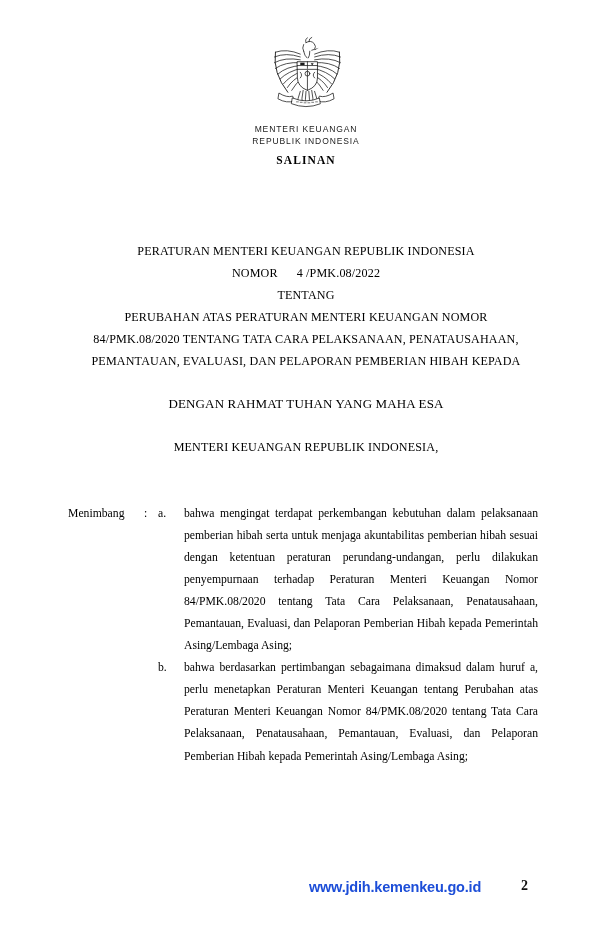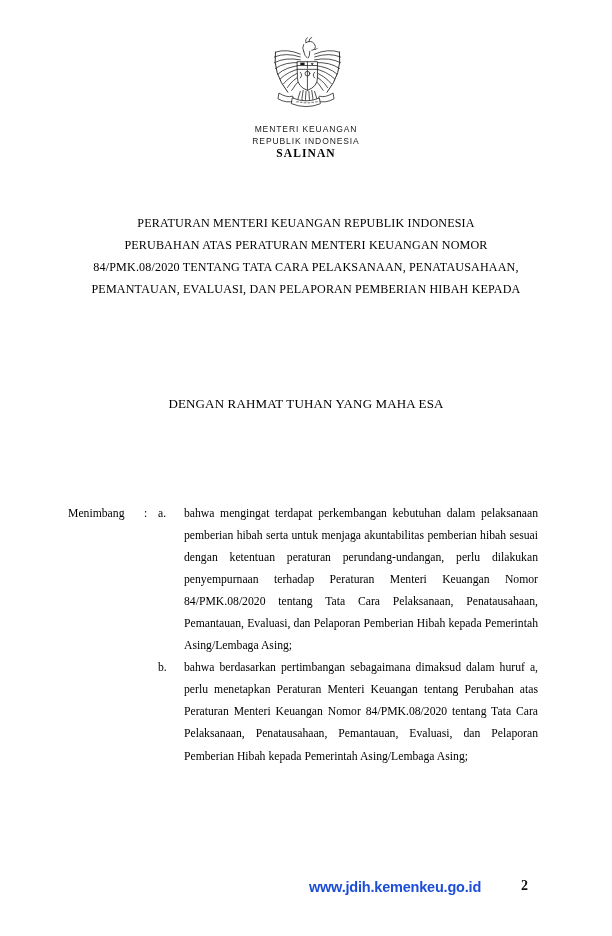--- a/index.html
+++ b/index.html
@@ -35,31 +35,32 @@
     font-family: "Liberation Sans", "DejaVu Sans", sans-serif;
     font-size: 8.5px;
     letter-spacing: 0.9px;
     line-height: 11.5px;
     color: #1a1a1a;
   }
   .ministry-block {
     margin-top: 4px;
   }
   .salinan {
+    margin-top: 7px;
     font-family: "Liberation Serif", "DejaVu Serif", serif;
     font-weight: bold;
     font-size: 11.5px;
     letter-spacing: 1.1px;
     color: #000;
   }
 
   
   .title-block {
     position: absolute;
-    top: 212px;
+    top: 240px;
     left: 38px;
     width: 536px;
     text-align: center;
   }
   .title-line {
     font-size: 12.1px;
     line-height: 22.1px;
     letter-spacing: 0.15px;
     white-space: pre;
   }
@@ -226,26 +227,29 @@
     </svg>
     <div class="ministry-block">
       <div class="ministry-line">MENTERI KEUANGAN</div>
       <div class="ministry-line">REPUBLIK INDONESIA</div>
     </div>
     <div class="salinan">SALINAN</div>
   </div>
 
   <div class="title-block">
     <div class="title-line">PERATURAN MENTERI KEUANGAN REPUBLIK INDONESIA</div>
+    <div class="nomor-line">NOMOR      4 /PMK.08/2022</div>
+    <div class="title-line">TENTANG</div>
     <div class="title-line">PERUBAHAN ATAS PERATURAN MENTERI KEUANGAN NOMOR</div>
     <div class="title-line">84/PMK.08/2020 TENTANG TATA CARA PELAKSANAAN, PENATAUSAHAAN,</div>
     <div class="title-line">PEMANTAUAN, EVALUASI, DAN PELAPORAN PEMBERIAN HIBAH KEPADA</div>
   </div>
 
   <div class="invocation">DENGAN RAHMAT TUHAN YANG MAHA ESA</div>
+  <div class="authority">MENTERI KEUANGAN REPUBLIK INDONESIA,</div>
 
   <div class="considerans">
 
     <div class="cons-row">
       <div class="cons-label">Menimbang</div>
       <div class="cons-colon">:</div>
       <div class="cons-marker">a.</div>
       <div class="cons-text">bahwa mengingat terdapat perkembangan kebutuhan dalam pelaksanaan pemberian hibah serta untuk menjaga akuntabilitas pemberian hibah sesuai dengan ketentuan peraturan perundang-undangan, perlu dilakukan penyempurnaan terhadap Peraturan Menteri Keuangan Nomor 84/PMK.08/2020 tentang Tata Cara Pelaksanaan, Penatausahaan, Pemantauan, Evaluasi, dan Pelaporan Pemberian Hibah kepada Pemerintah Asing/Lembaga Asing;</div>
     </div>
 

